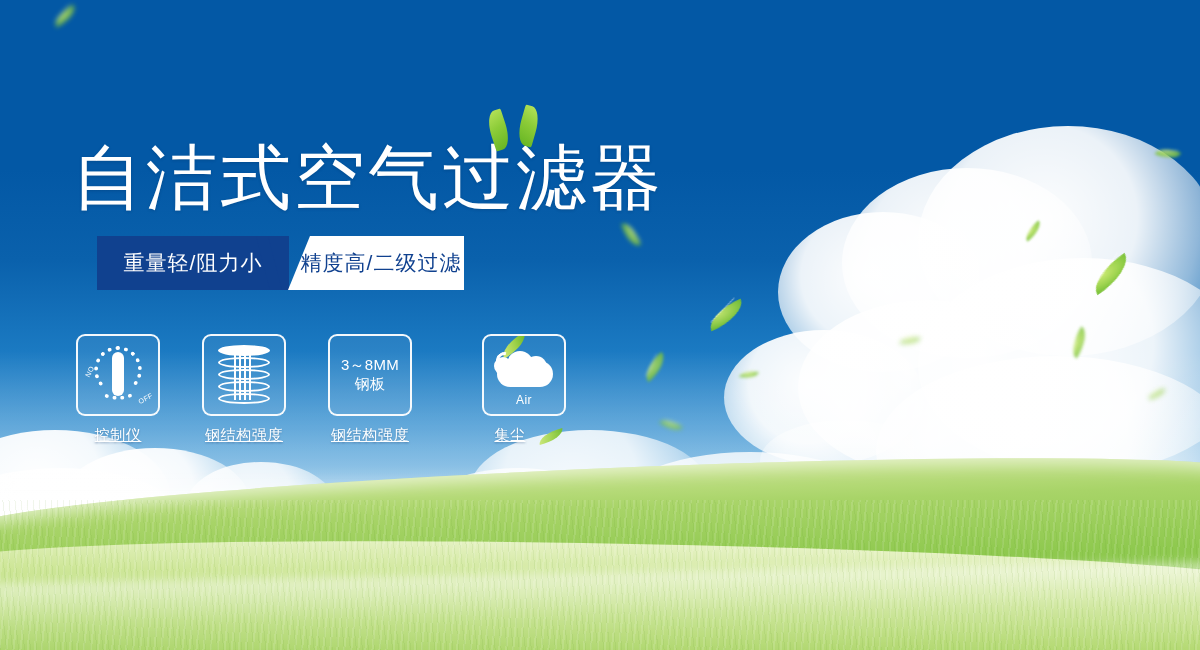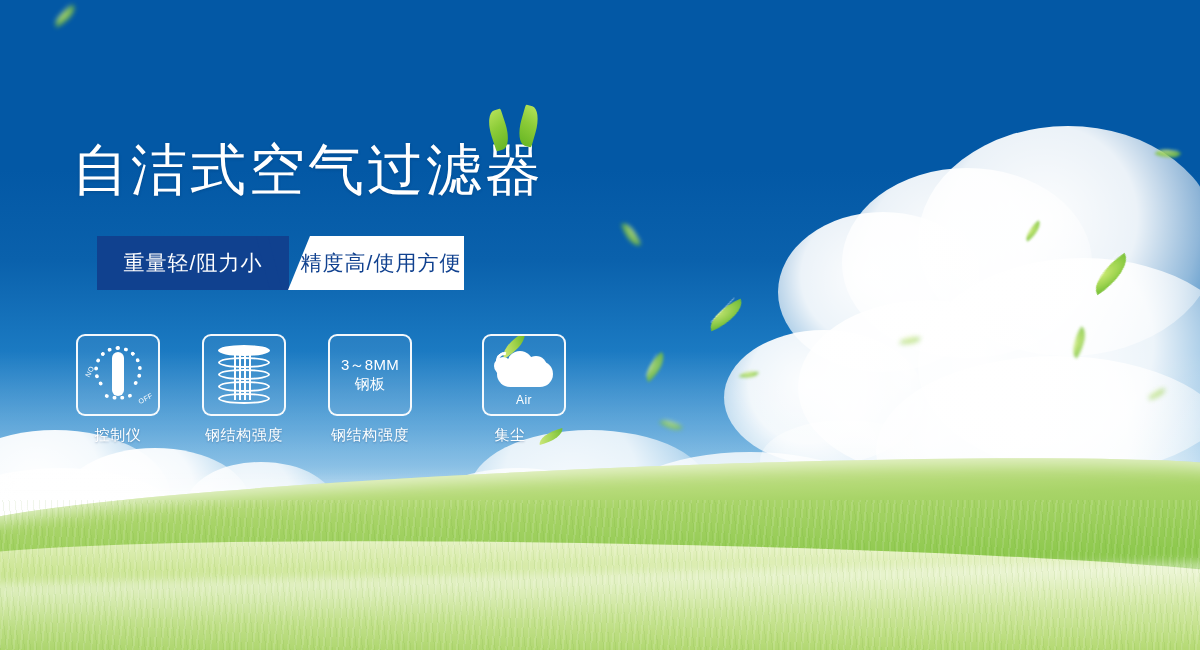--- a/index.html
+++ b/index.html
@@ -124,21 +124,21 @@
     transform-origin: left center;
   }
 
   
   .headline {
     position: absolute;
     left: 72px; top: 140px;
     z-index: 6;
   }
   .title {
-    font-size: 56px;
+    font-size: 71px;
     line-height: 1.08;
     letter-spacing: 3px;
     color: #ffffff;
     font-weight: 300;
     white-space: nowrap;
     text-shadow: 0 1px 3px rgba(0,30,70,.22);
   }
 
   
   .sprout { position: absolute; left: 408px; top: -36px; width: 70px; height: 46px; z-index: 7; }
@@ -214,20 +214,21 @@
     white-space: pre-line;
     font-weight: 400;
   }
   .flabel {
     margin-top: 10px;
     color: #ffffff;
     font-size: 15px;
     letter-spacing: .6px;
     white-space: nowrap;
     text-shadow: 0 1px 2px rgba(0,40,90,.3);
+    text-decoration: underline;
   }
 
   
   .gauge { position: relative; width: 66px; height: 62px; }
   .gauge .dots {
     position: absolute; left: 9px; top: 2px; width: 48px; height: 48px;
     border: 4px dotted #ffffff;
     border-radius: 50%;
     border-bottom-color: transparent;
   }
@@ -366,21 +367,21 @@
       <span class="sl sl2"></span>
     </div>
     <h1 class="title">自洁式空气过滤器</h1>
   </div>
 
   <div class="subbar">
     <div class="subbar-left">
       <span class="sbtxt">重量轻/阻力小</span>
     </div>
     <div class="subbar-right">
-      <span class="sbtxt">精度高/使用方便</span>
+      <span class="sbtxt">精度高/二级过滤</span>
     </div>
     <div class="subbar-slash"></div>
   </div>
 
   <div class="features">
 
     <div class="feature">
       <div class="fbox">
         <div class="gauge">
           <span class="dots"></span>

